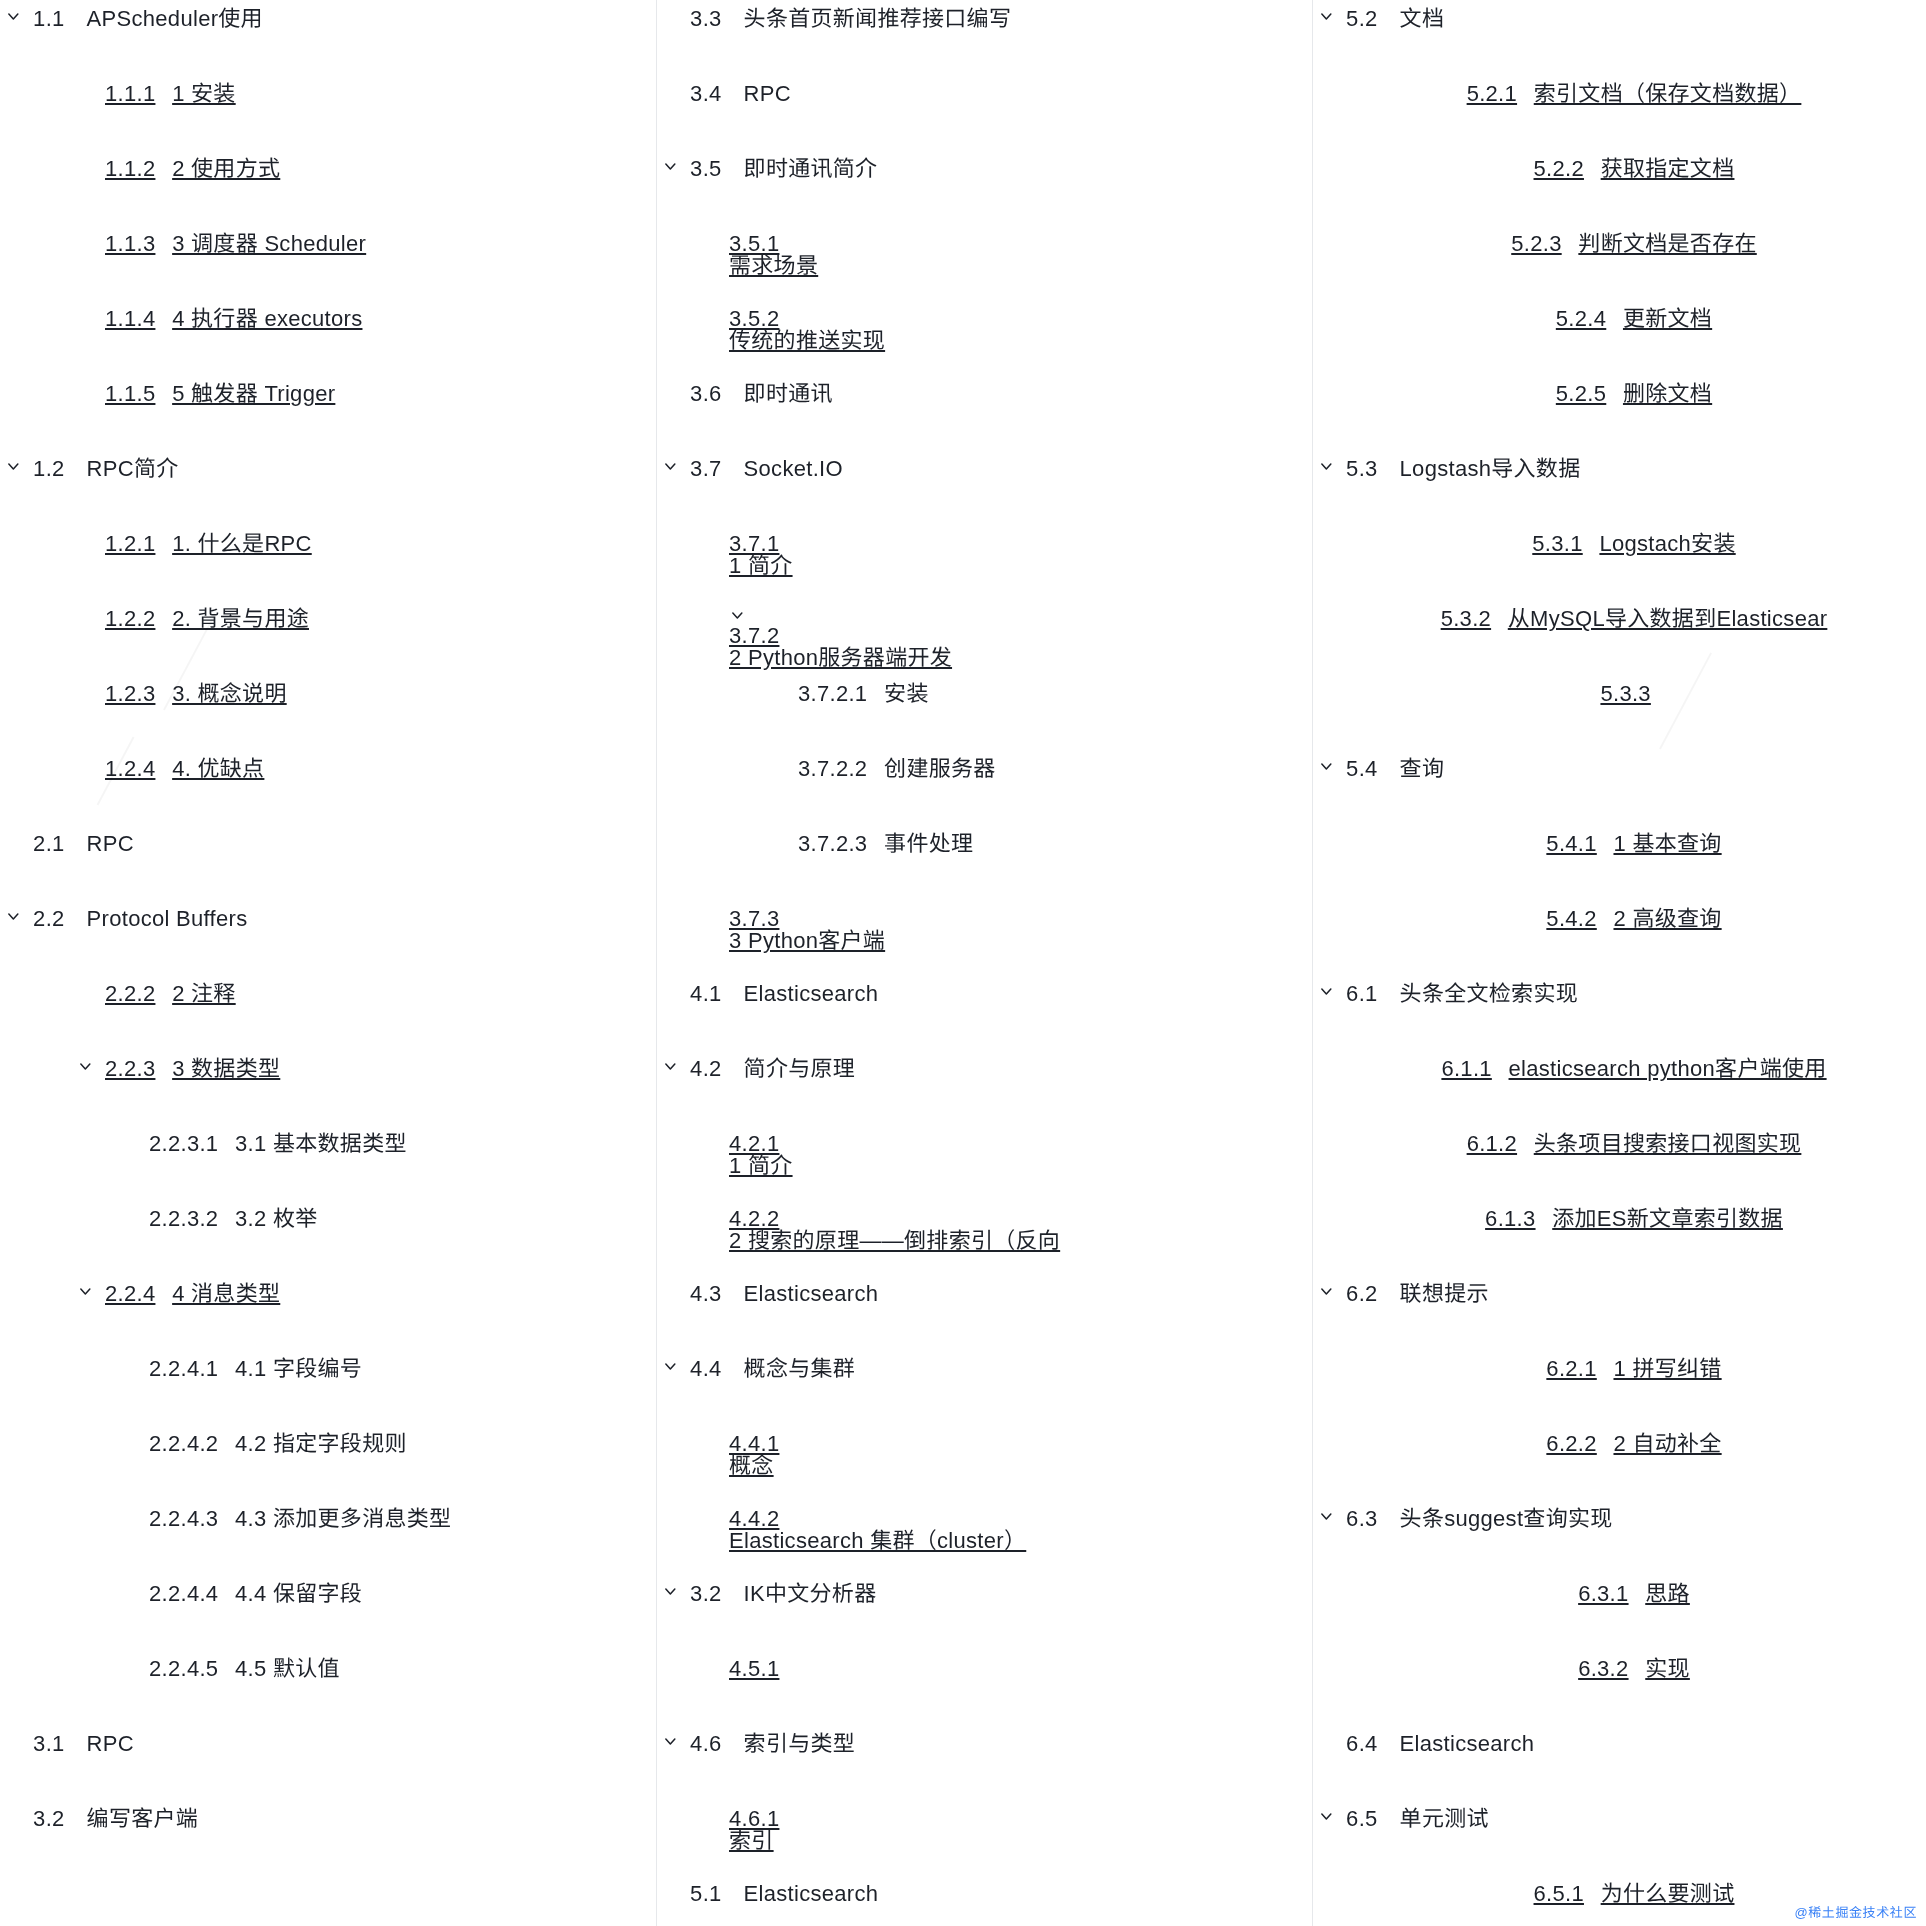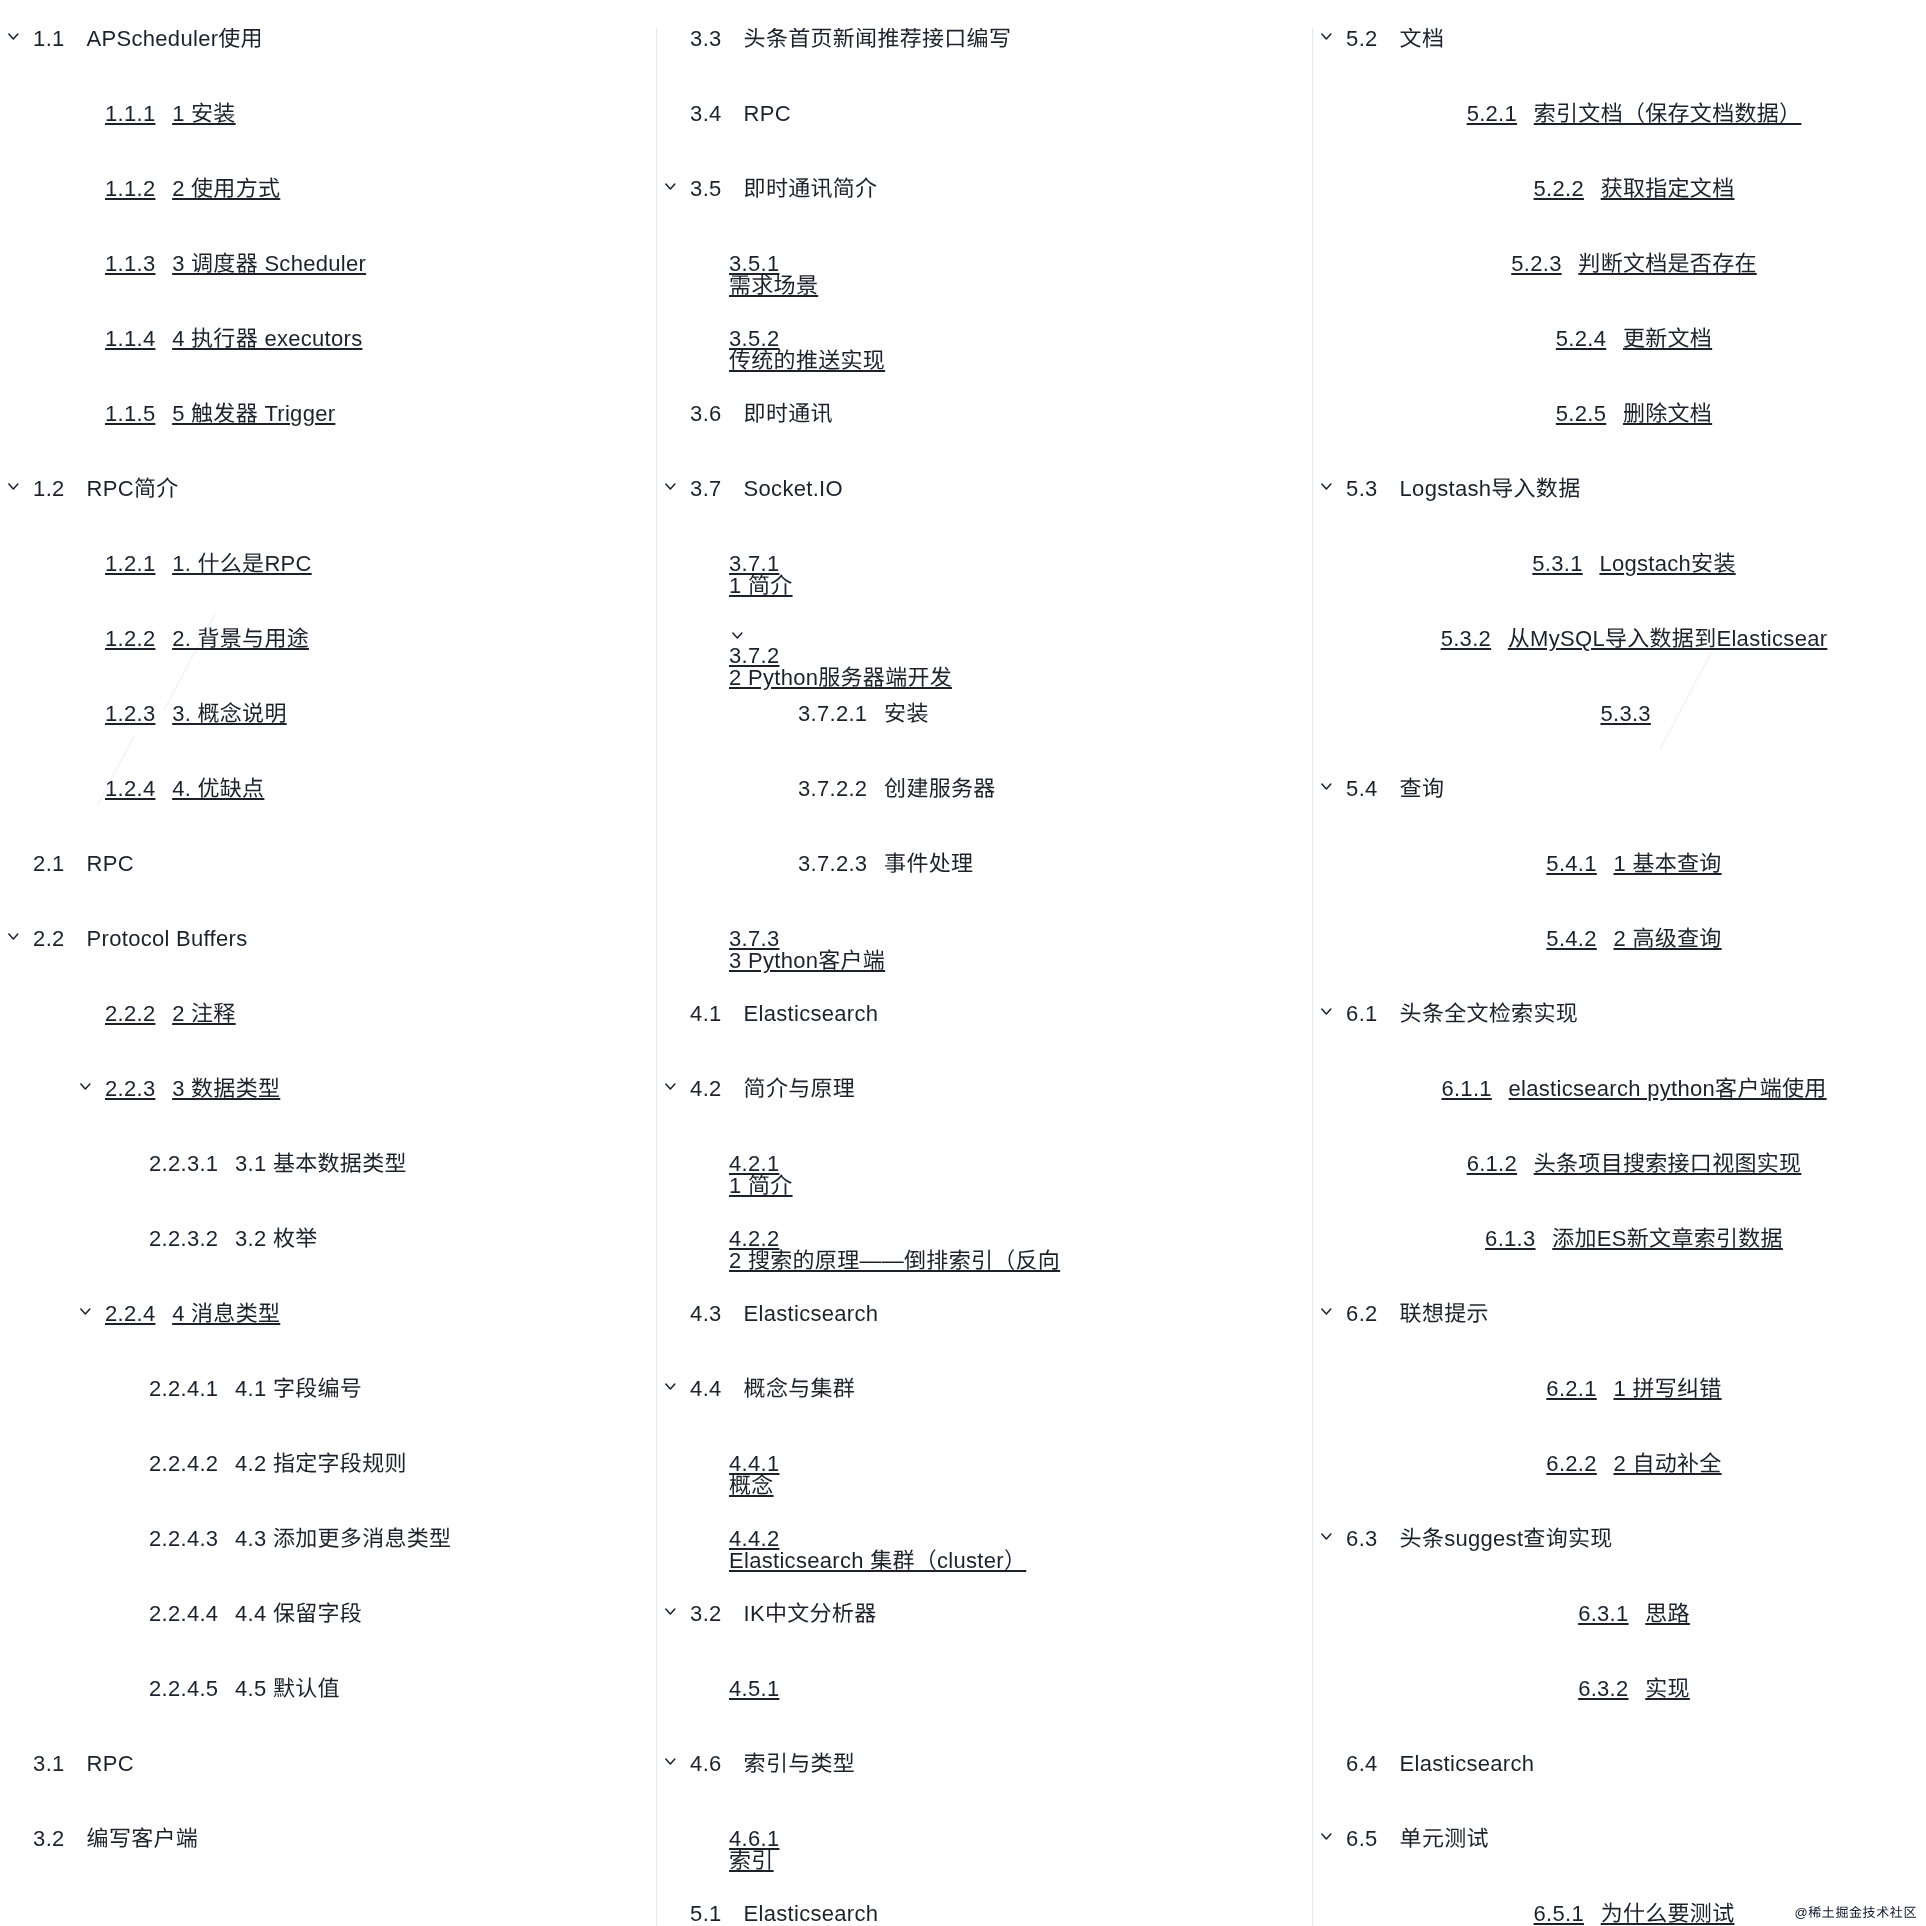--- a/index.html
+++ b/index.html
@@ -17,23 +17,22 @@
   }
   .toc-wrap {
     display: flex;
     width: 1926px;
     height: 1926px;
     box-sizing: border-box;
   }
   .col {
     position: relative;
     box-sizing: border-box;
-    padding-top: 0px;
+    padding-top: 8px;
     overflow: hidden;
-    margin-top: 28px;
   }
   .col-1 { width: 656px; }
   .col-2 { width: 656px; border-left: 1.3px solid #e6e8eb; }
   .col-3 { width: 521px; border-left: 1.3px solid #e6e8eb; }
 
   .row {
     display: flex;
     align-items: baseline;
     height: 75px;
     box-sizing: border-box;
@@ -72,21 +71,21 @@
   .c2 .lv3 { padding-left: 113px; }
 
   .c3 .lv1 { padding-left: 5.1px; }
   .c3 .lv2 { padding-left: 94px; justify-content: center; }
 
   .watermark {
     position: absolute;
     right: 9px;
     bottom: 5.1px;
     font-size: 13px;
-    color: #0f172a;
+    color: #3b82f6;
     letter-spacing: 0.6px;
     text-align: right;
   }
   .streak {
     position: absolute;
     background: rgba(0,0,0,0.04);
     transform: rotate(-62deg);
     pointer-events: none;
   }
 </style>

